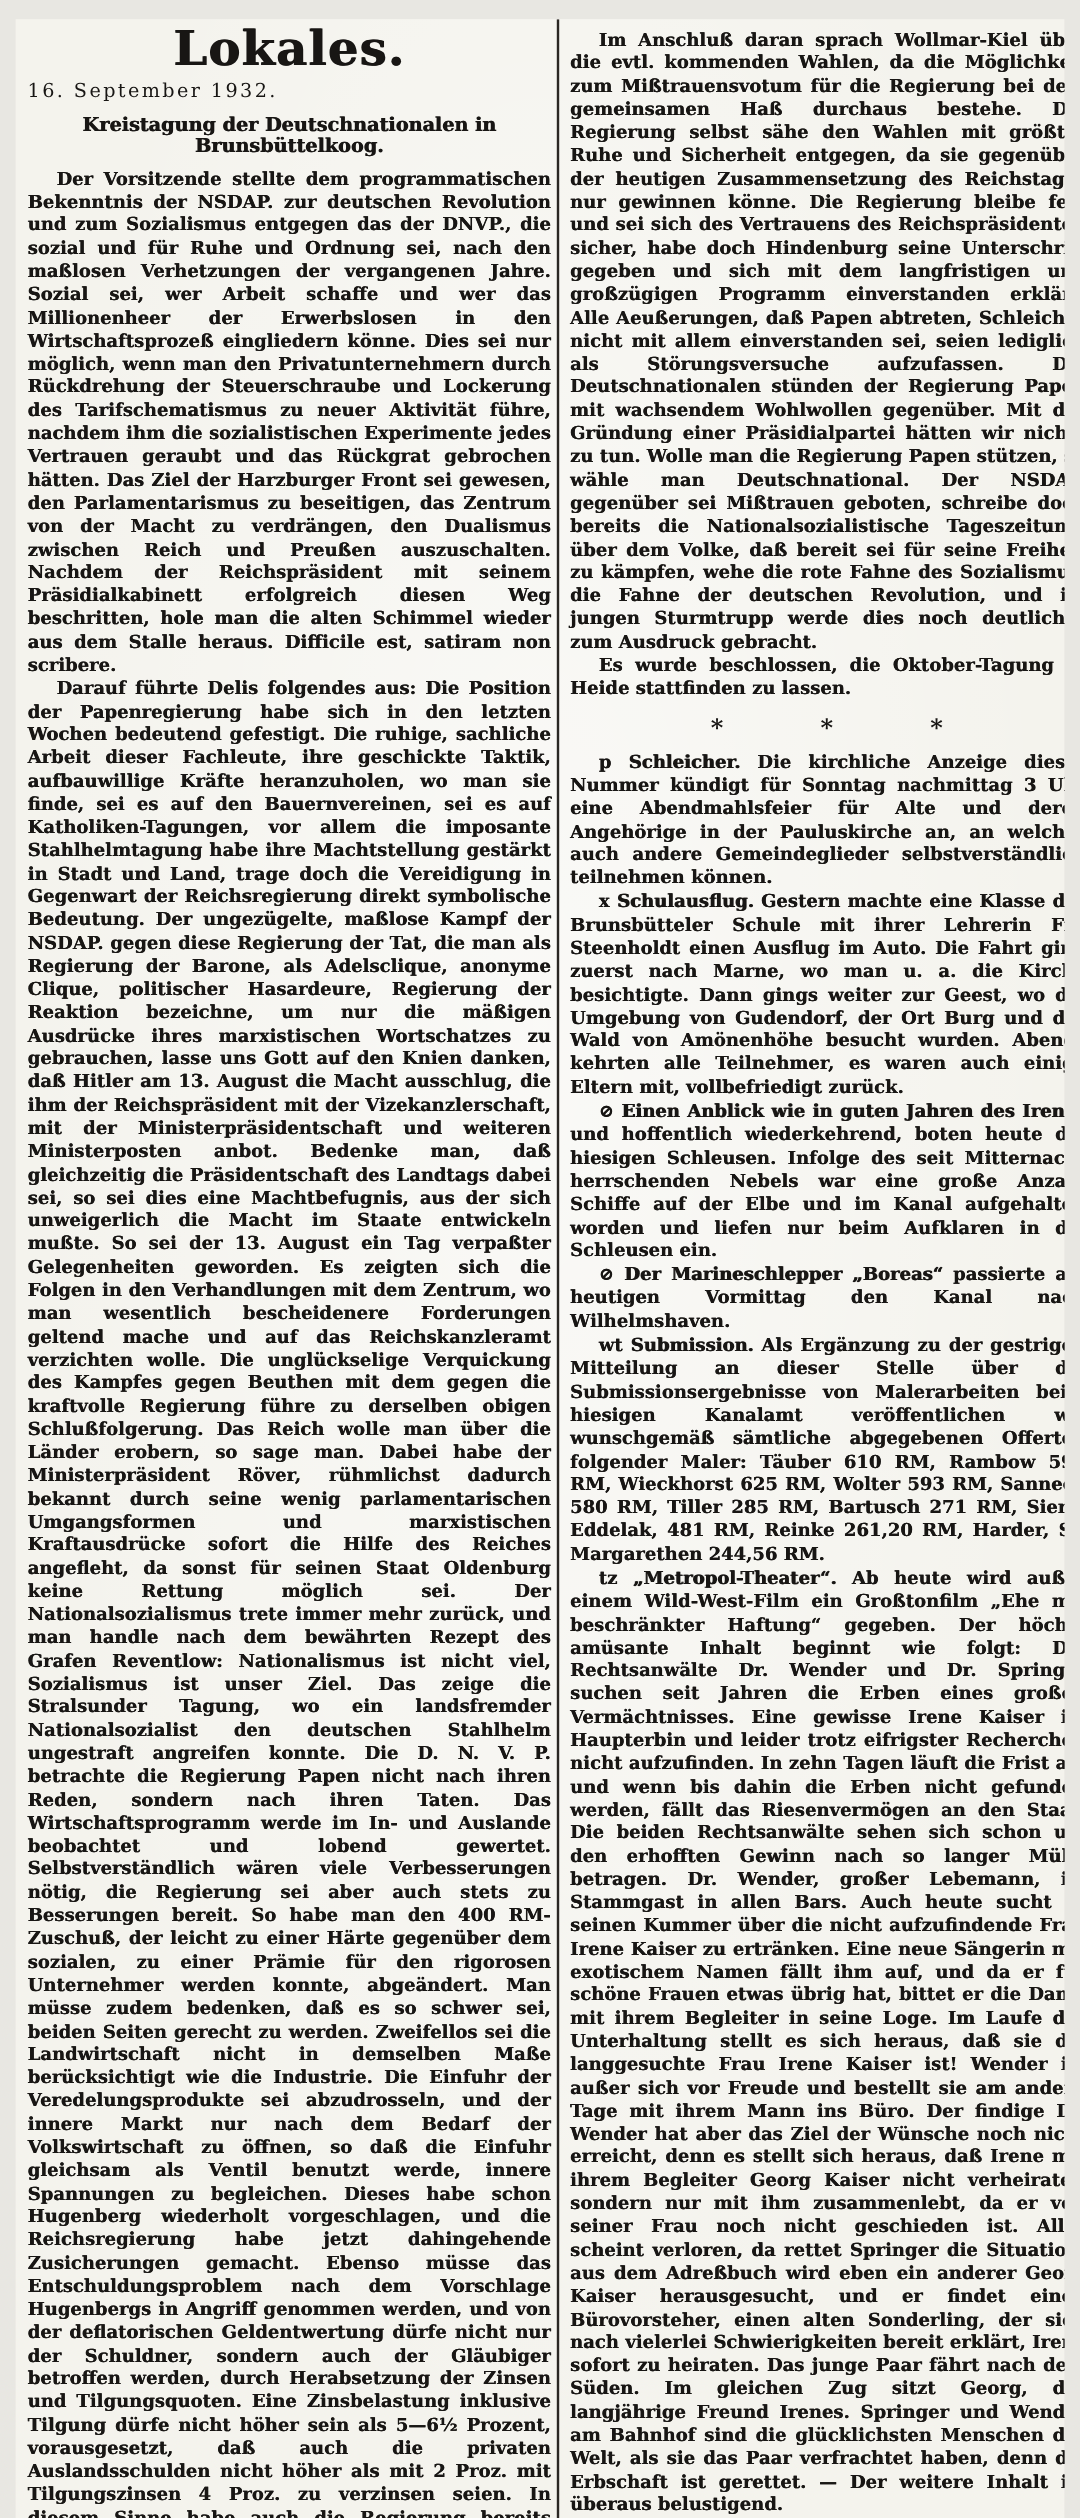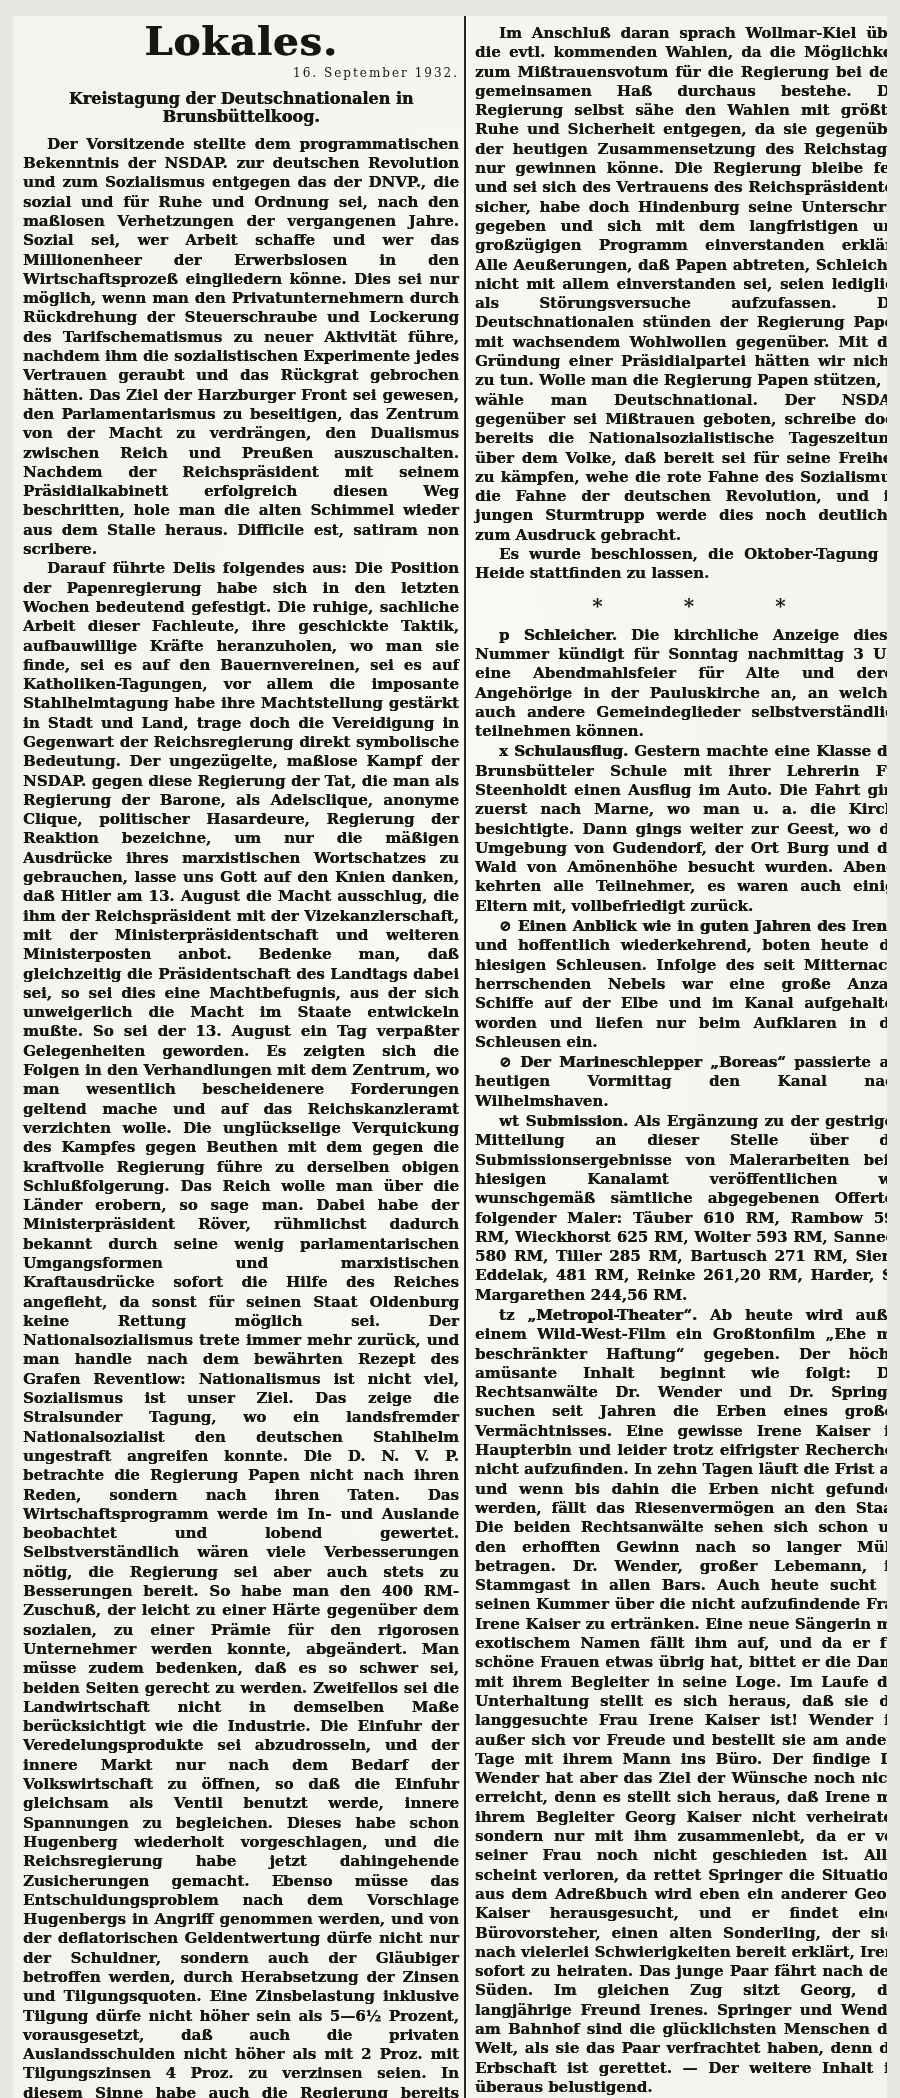--- a/index.html
+++ b/index.html
@@ -30,21 +30,21 @@
     text-shadow:0.8px 0 currentColor;
   }
   .section-subtitle{
     margin:2px 0 2px 0;
     font-size:23px;line-height:1.1;
     font-weight:bold;text-align:center;
     text-shadow:0.5px 0 currentColor;
   }
   .date-line{
     margin:4px 0 10px 0;
-    font-size:12px;text-align:right;letter-spacing:2px;
+    font-size:16px;text-align:left;letter-spacing:2px;
   }
   .headline{
     margin:10px 6px 8px 6px;
     font-size:16px;line-height:1.15;
     font-weight:bold;text-align:center;
     text-shadow:0.6px 0 currentColor;
   }
   .par{
     margin:0;
     font-size:15px;line-height:19.3px;

